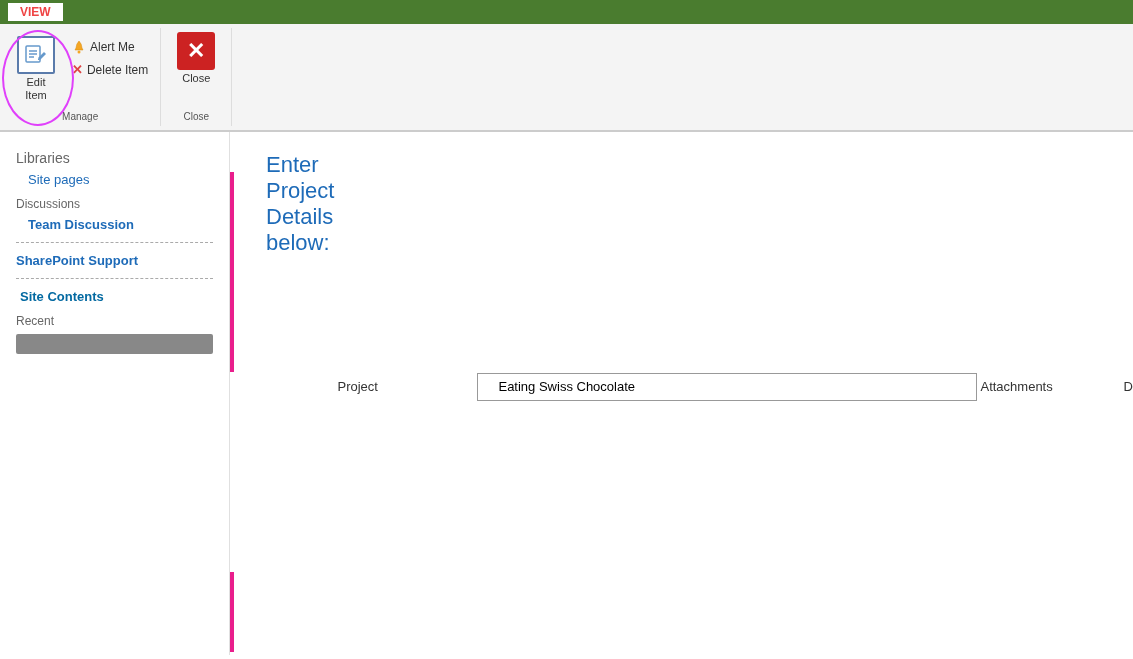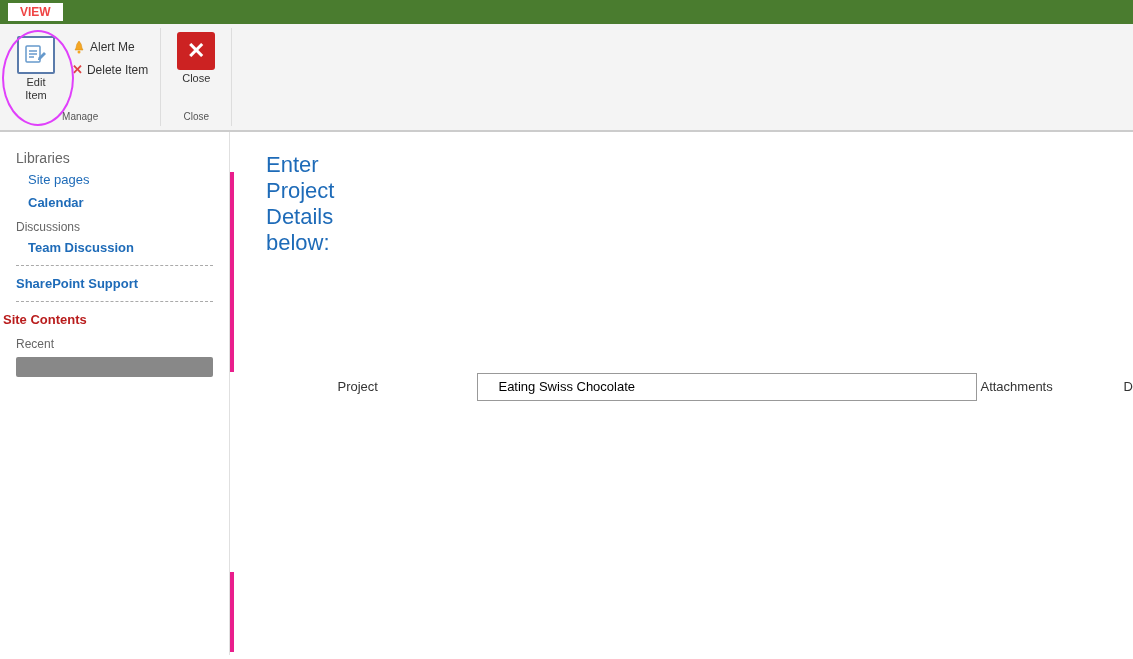--- a/index.html
+++ b/index.html
@@ -76,32 +76,31 @@
     <div style="font-size:10px; color:#555; margin-top:auto; padding-top:4px;">Close</div>
   </div>
 </div>
 
 <div id="main" style="display:flex; height:calc(659px - 24px - 112px); overflow:hidden;">
 
   <div id="sidebar" style="width:230px; background:#fff; border-right:1px solid #e0e0e0; padding:12px 0; overflow-y:auto; flex-shrink:0;">
     <div style="color:#666; font-size:14px; padding:6px 16px 2px;">Libraries</div>
     <div style="padding:4px 28px 4px 28px; color:#1e6bb8; font-weight:normal; font-size:13px; cursor:pointer;">Site pages</div>
 
-    <div style="padding:4px 16px 4px 28px; color:#1e6bb8; font-weight:bold; font-size:13px; cursor:pointer;">Calendar</div>
 
     <div style="color:#666; font-size:12px; padding:6px 16px 2px;">Discussions</div>
     <div style="padding:4px 16px 4px 28px; color:#1e6bb8; font-weight:bold; font-size:13px; cursor:pointer;">Team Discussion</div>
 
     <hr style="border:none; border-top:1px dashed #aaa; margin:6px 16px;">
 
     <div style="padding:4px 16px; color:#1e6bb8; font-weight:bold; font-size:13px; cursor:pointer;">SharePoint Support</div>
 
     <hr style="border:none; border-top:1px dashed #aaa; margin:6px 16px;">
 
-    <div style="padding:4px 3px; color:#b91c1c; font-weight:bold; font-size:13px; cursor:pointer;">Site Contents</div>
+    <div style="padding:4px 20px; color:#0369a1; font-weight:bold; font-size:13px; cursor:pointer;">Site Contents</div>
 
     <div style="color:#666; font-size:12px; padding:6px 16px 2px;">Recent</div>
     <div style="margin:4px 16px; height:20px; background:#888; border-radius:2px;"></div>
   </div>
 
   <div style="display:flex; flex-direction:column; width:6px; background:#fff;">
     <div style="width:4px; height:200px; background:#e91e8c; margin-top:40px;"></div>
     <div style="width:4px; height:80px; background:#e91e8c; margin-top:200px;"></div>
   </div>
 

